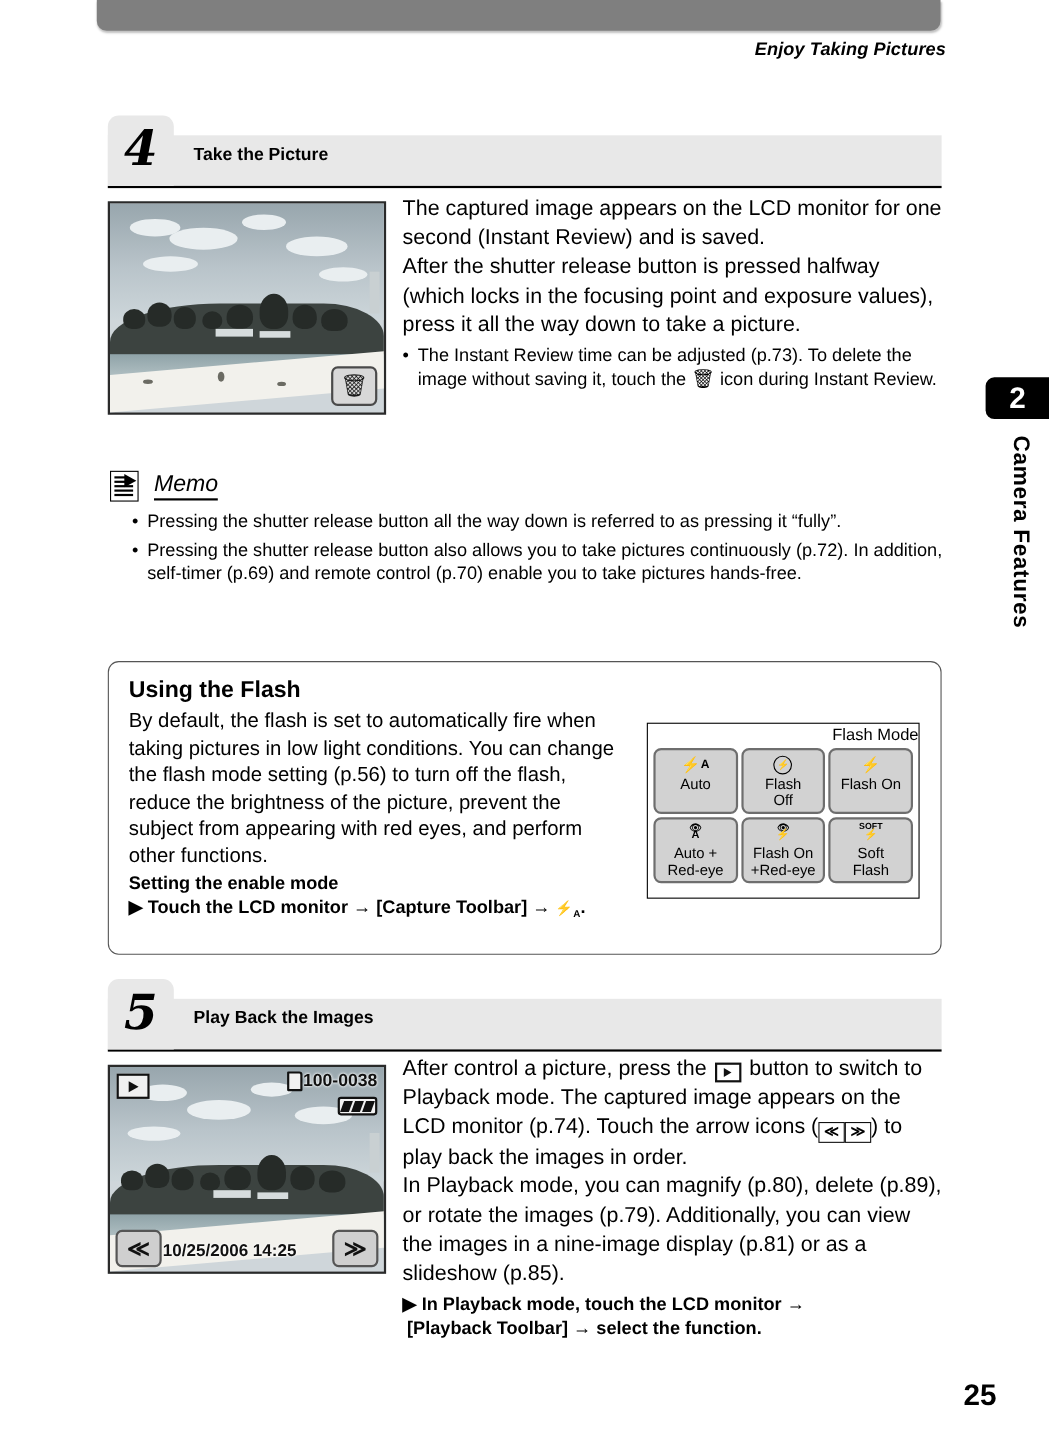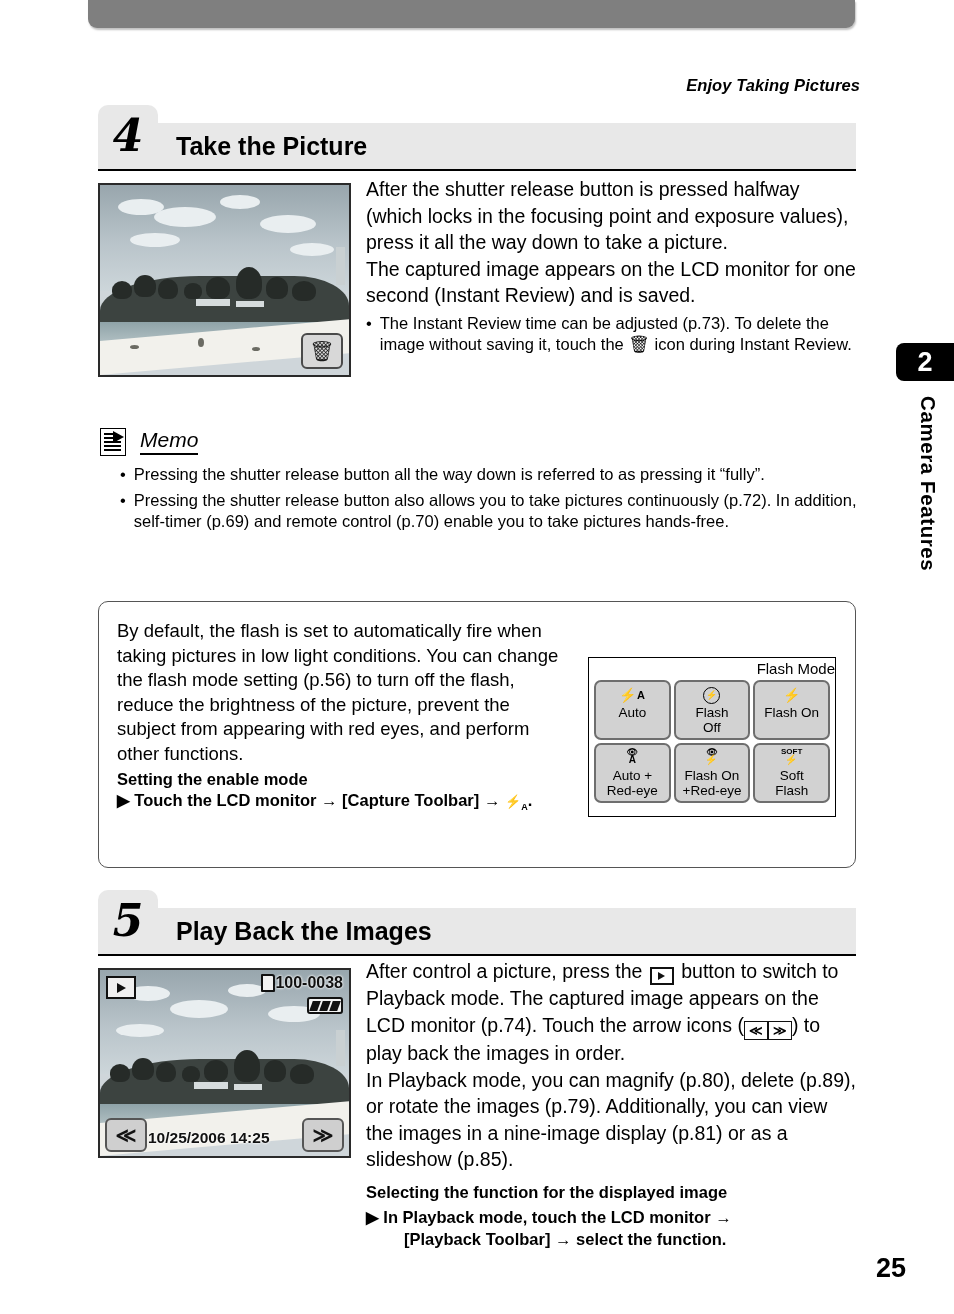--- a/index.html
+++ b/index.html
@@ -16,21 +16,20 @@
   .top-banner{
     position:absolute;left:88px;top:0;width:767px;height:28px;
     background:#7f7f7f;
     border-bottom-left-radius:9px;border-bottom-right-radius:9px;
     box-shadow:1px 2px 2px rgba(0,0,0,.25);
   }
   .running-head{
     position:absolute;right:94px;top:36px;
     font-style:italic;font-weight:bold;font-size:16.5px;
     letter-spacing:.1px;
-    margin-top:40px;
   }
 
   
   .side-tab{
     position:absolute;right:0;top:343px;width:58px;height:38px;
     background:#000;
     border-top-left-radius:8px;border-bottom-left-radius:8px;
     color:#fff;
     display:flex;align-items:center;justify-content:center;
     font-weight:bold;font-size:27px;
@@ -55,21 +54,21 @@
     position:absolute;left:0;right:0;top:9px;text-align:center;
     font-family:"DejaVu Serif", serif;
     font-weight:bold;font-style:italic;font-size:44px;line-height:44px;
   }
   .step-bar{
     position:absolute;left:0;top:0;width:100%;height:46px;
     background:#e8e8e8;
   }
   .step-title{
     position:absolute;left:78px;top:9px;
-    font-weight:bold;font-size:25px;
+    font-weight:bold;font-size:16px;
     z-index:3;
   }
   .step-rule{
     position:absolute;left:0;top:46px;width:100%;height:2px;background:#000;
   }
 
   
   .lcd{
     border:2px solid #2a2a2a;
     background:#cfd6da;
@@ -255,22 +254,22 @@
   <div class="beach"></div>
   <div class="speck" style="left:30px;bottom:26px;width:9px;height:4px;"></div>
   <div class="speck" style="left:98px;bottom:28px;width:6px;height:9px;"></div>
   <div class="speck" style="left:152px;bottom:24px;width:8px;height:4px;"></div>
   <div class="trash-btn">
     <span class="trash-glyph">🗑</span>
   </div>
 </div>
 
 <div style="position:absolute;left:366px;top:176px;width:492px;">
+  <div class="body-text">The captured image appears on the LCD monitor for one second (Instant Review) and is saved.</div>
   <div class="body-text">After the shutter release button is pressed halfway (which locks in the focusing point and exposure values), press it all the way down to take a picture.</div>
-  <div class="body-text">The captured image appears on the LCD monitor for one second (Instant Review) and is saved.</div>
   <div class="bullet-row">
     <span class="bullet-dot">•</span>
     <span>
       <span>The Instant Review time can be adjusted (p.73). To delete the image without saving it, touch the</span>
       <span style="font-size:17px;">🗑</span>
       <span>icon during Instant Review.</span>
     </span>
   </div>
 </div>
 
@@ -293,20 +292,21 @@
     </div>
     <div class="bullet-row">
       <span class="bullet-dot">•</span>
       <span>Pressing the shutter release button also allows you to take pictures continuously (p.72). In addition, self-timer (p.69) and remote control (p.70) enable you to take pictures hands-free.</span>
     </div>
   </div>
 </div>
 
 <div class="flash-box">
   <div style="position:absolute;left:18px;top:14px;width:455px;">
+    <div class="flash-h">Using the Flash</div>
     <div class="flash-p" style="margin-top:3px;">By default, the flash is set to automatically fire when taking pictures in low light conditions. You can change the flash mode setting (p.56) to turn off the flash, reduce the brightness of the picture, prevent the subject from appearing with red eyes, and perform other functions.</div>
     <div class="flash-sub" style="margin-top:4px;">Setting the enable mode</div>
     <div class="flash-step" style="margin-top:2px;">
       <span>▶</span>
       <span>Touch the LCD monitor</span>
       <span>→</span>
       <span>[Capture Toolbar]</span>
       <span>→</span>
       <span style="font-size:13px;">⚡<sub style="font-size:9px;">A</sub></span><span>.</span>
     </div>
@@ -418,24 +418,23 @@
   </div>
 </div>
 
 <div style="position:absolute;left:366px;top:958px;width:492px;">
   <div class="body-text">
     <span>After control a picture, press the</span>
     <span class="inline-ico"></span>
     <span>button to switch to Playback mode. The captured image appears on the LCD monitor (p.74). Touch the arrow icons (</span><span class="inline-arrow-box">≪</span><span class="inline-arrow-box">≫</span><span>) to play back the images in order.</span>
   </div>
   <div class="body-text">In Playback mode, you can magnify (p.80), delete (p.89), or rotate the images (p.79). Additionally, you can view the images in a nine-image display (p.81) or as a slideshow (p.85).</div>
-  <div class="flash-sub" style="margin-top:10px;">Selecting the function for the displayed image</div>
   <div class="flash-step" style="margin-top:4px;line-height:22px;">
     <span>▶</span>
     <span>In Playback mode, touch the LCD monitor</span>
     <span>→</span><br>
-    <span style="margin-left:38px;">[Playback Toolbar]</span>
+    <span style="margin-left:4px;">[Playback Toolbar]</span>
     <span>→</span>
     <span>select the function.</span>
   </div>
 </div>
 
 <div class="page-no">25</div>
 
 </body></html>

